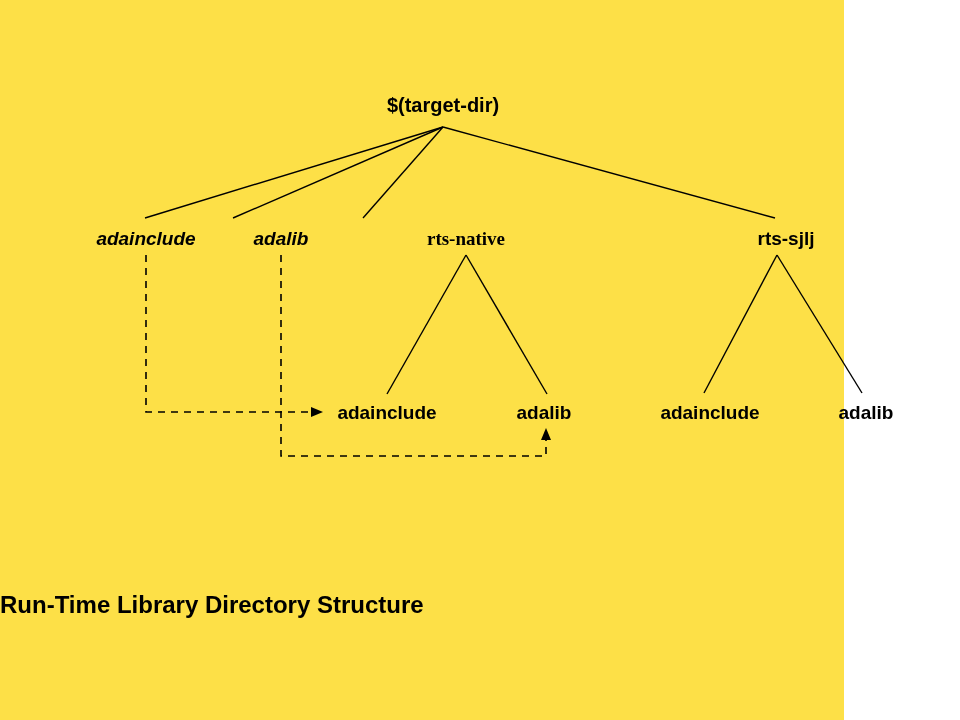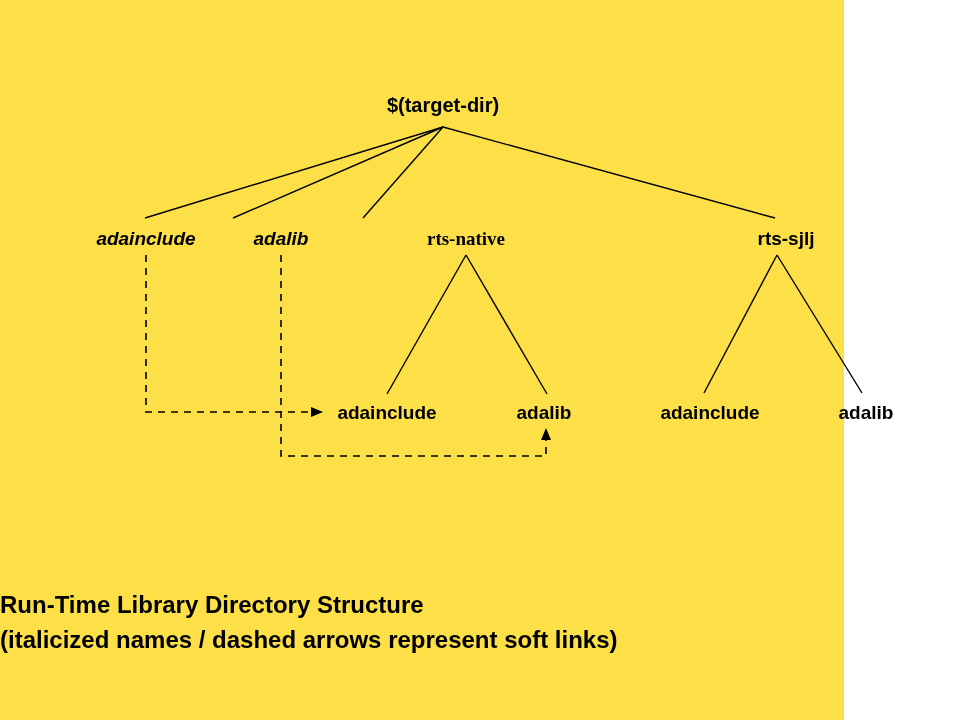--- a/index.html
+++ b/index.html
@@ -99,16 +99,15 @@
   <div class="node node-l2" style="left:466px; top:238px;font-family:Liberation Serif, serif;">rts-native</div>
   <div class="node node-l2" style="left:786px; top:238px;">rts-sjlj</div>
 
   <div class="node node-l3" style="left:387px; top:412px;">adainclude</div>
   <div class="node node-l3" style="left:544px; top:412px;">adalib</div>
   <div class="node node-l3" style="left:710px; top:412px;">adainclude</div>
   <div class="node node-l3" style="left:866px; top:412px;">adalib</div>
 
   <div id="caption">
     <span class="cap-line">Run-Time Library Directory Structure</span>
-    <span class="cap-line">(italicized names / dashed arrows represent soft links)</span>
   </div>
 
 </div>
 
 </body></html>

